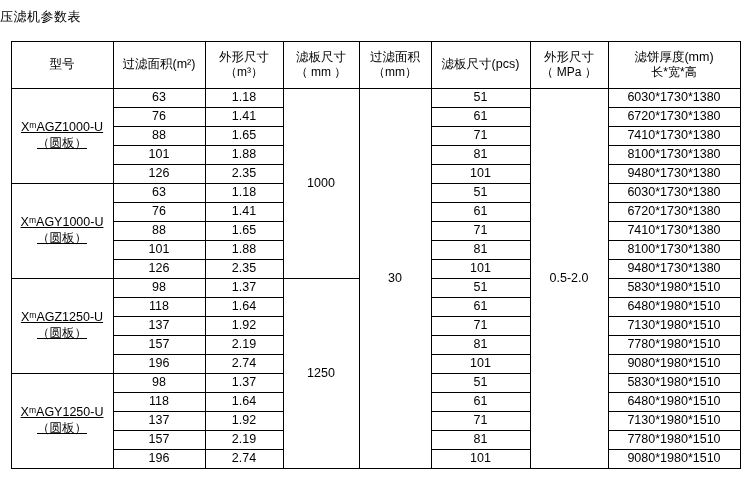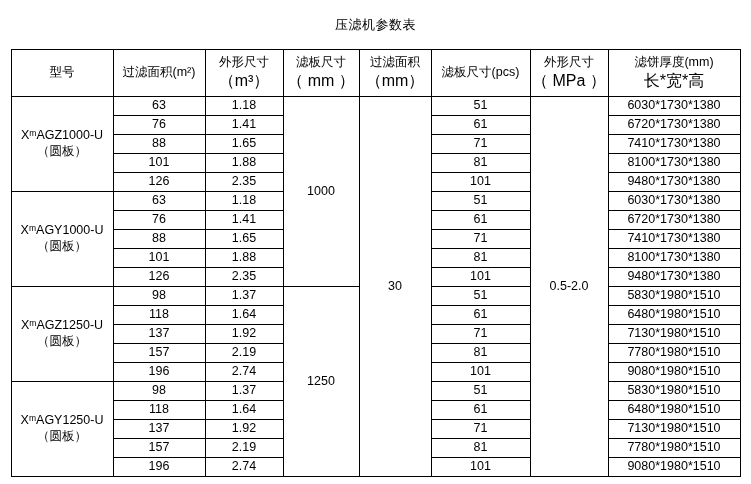--- a/index.html
+++ b/index.html
@@ -15,23 +15,23 @@
     position: relative;
     overflow: hidden;
   }
   .page {
     width: 751px;
     height: 484px;
     box-sizing: border-box;
     position: relative;
   }
   .title {
-    text-align: center;
+    text-align: left;
     font-size: 13px;
-    padding-top: 16px;
+    padding-top: 8px;
     padding-bottom: 7px;
     letter-spacing: 0.5px;
   }
   table.spec {
     border-collapse: collapse;
     margin: 8px auto;
     table-layout: fixed;
     width: 729px;
   }
   table.spec td, table.spec th {
@@ -43,25 +43,26 @@
     padding: 0;
     line-height: 1.25;
   }
   .hdr td {
     height: 46px;
     font-size: 12.5px;
     padding: 2px 1px;
   }
   .hdr .sub {
     display: block;
-    font-size: 16px;
+    font-size: 12px;
   }
   td.model {
     font-size: 12.5px;
     line-height: 1.5;
+    text-decoration: underline;
   }
   td.model .line2 {
     display: block;
     text-align: center;
   }
   tbody tr.datarow td {
     height: 18px;
   }
   .footnote {
     text-align: right;

